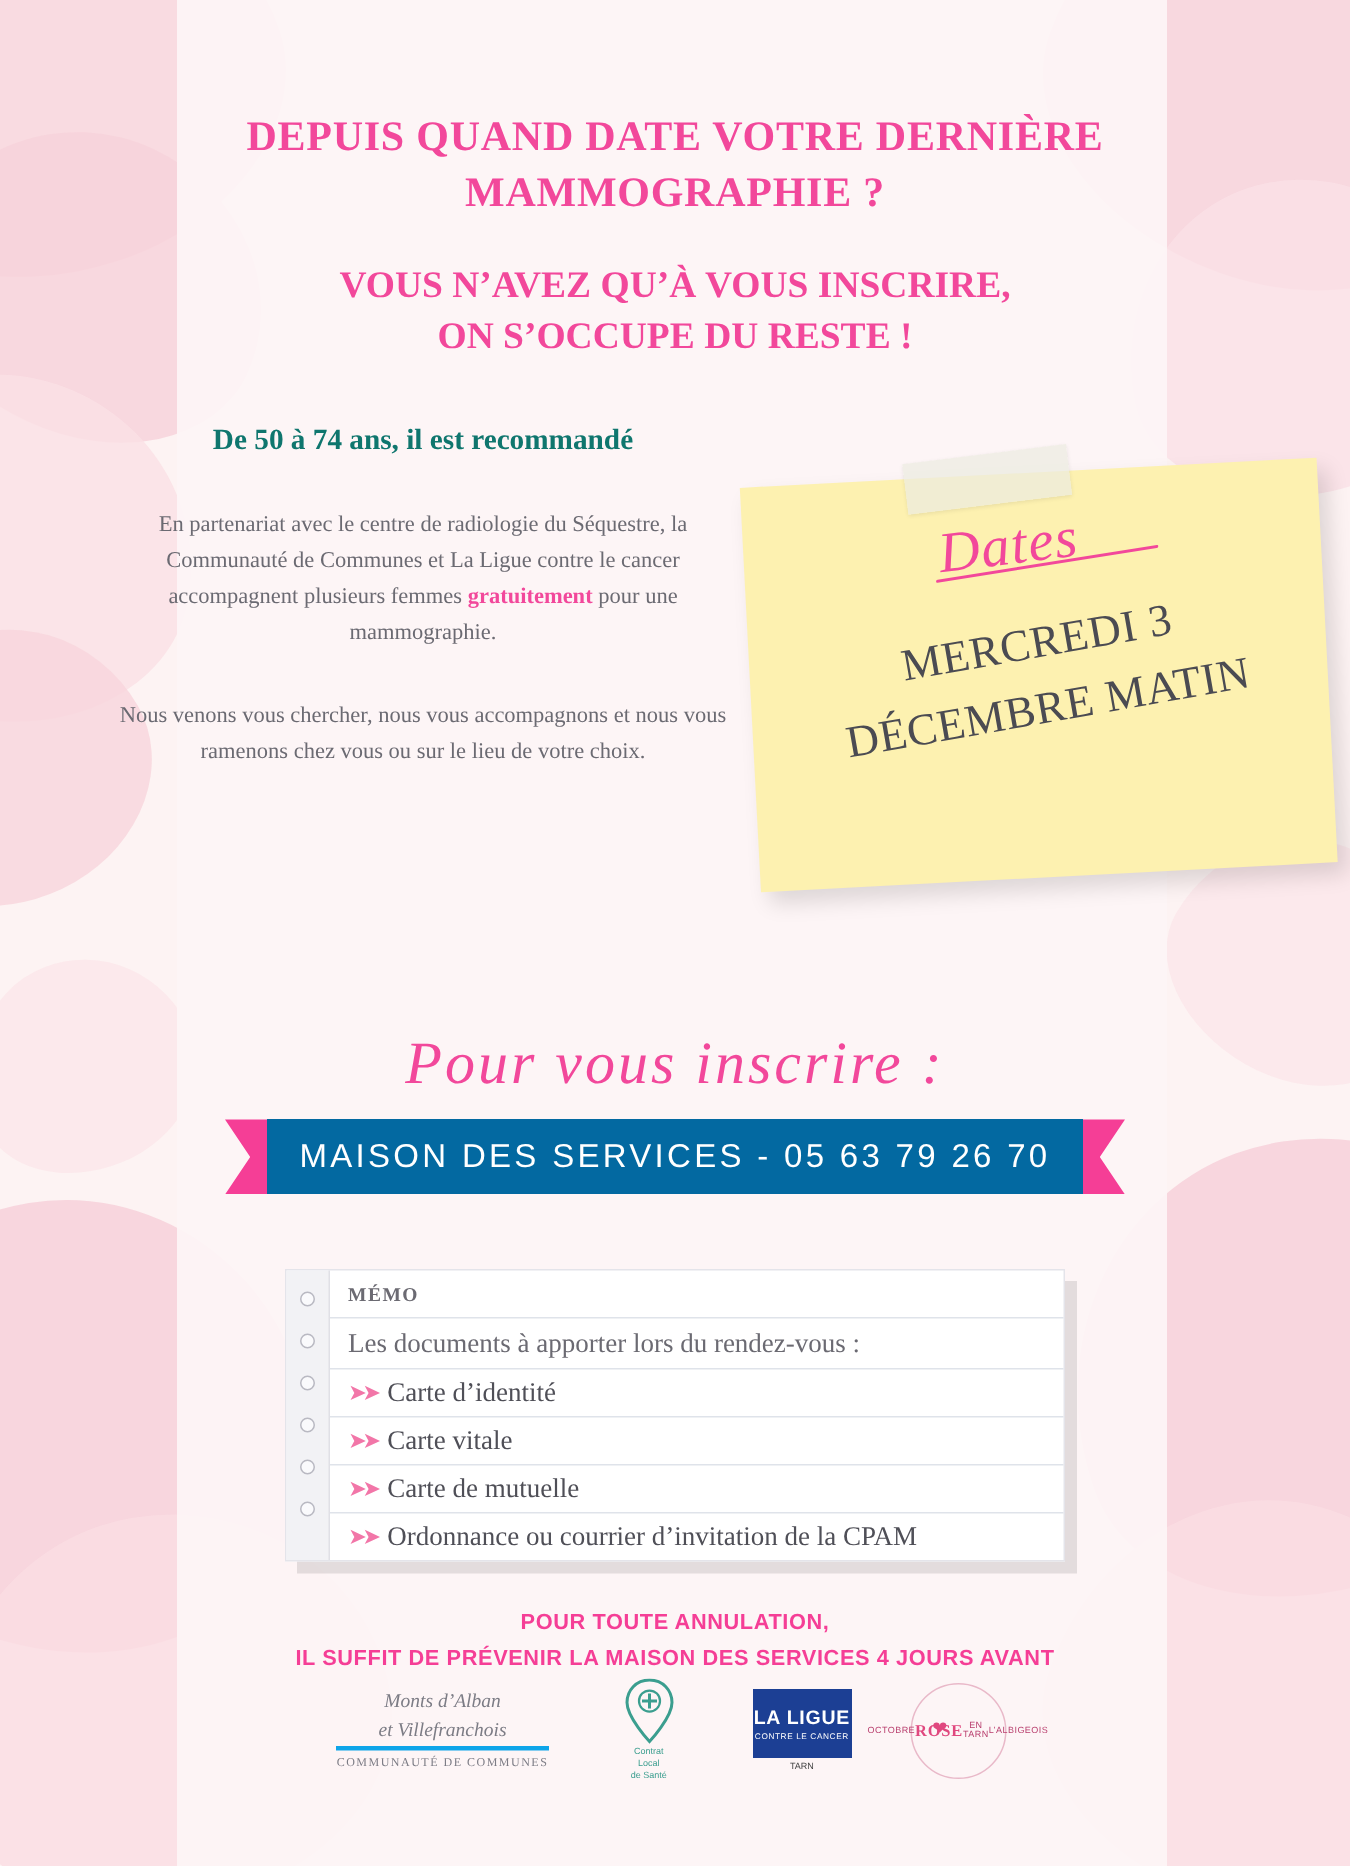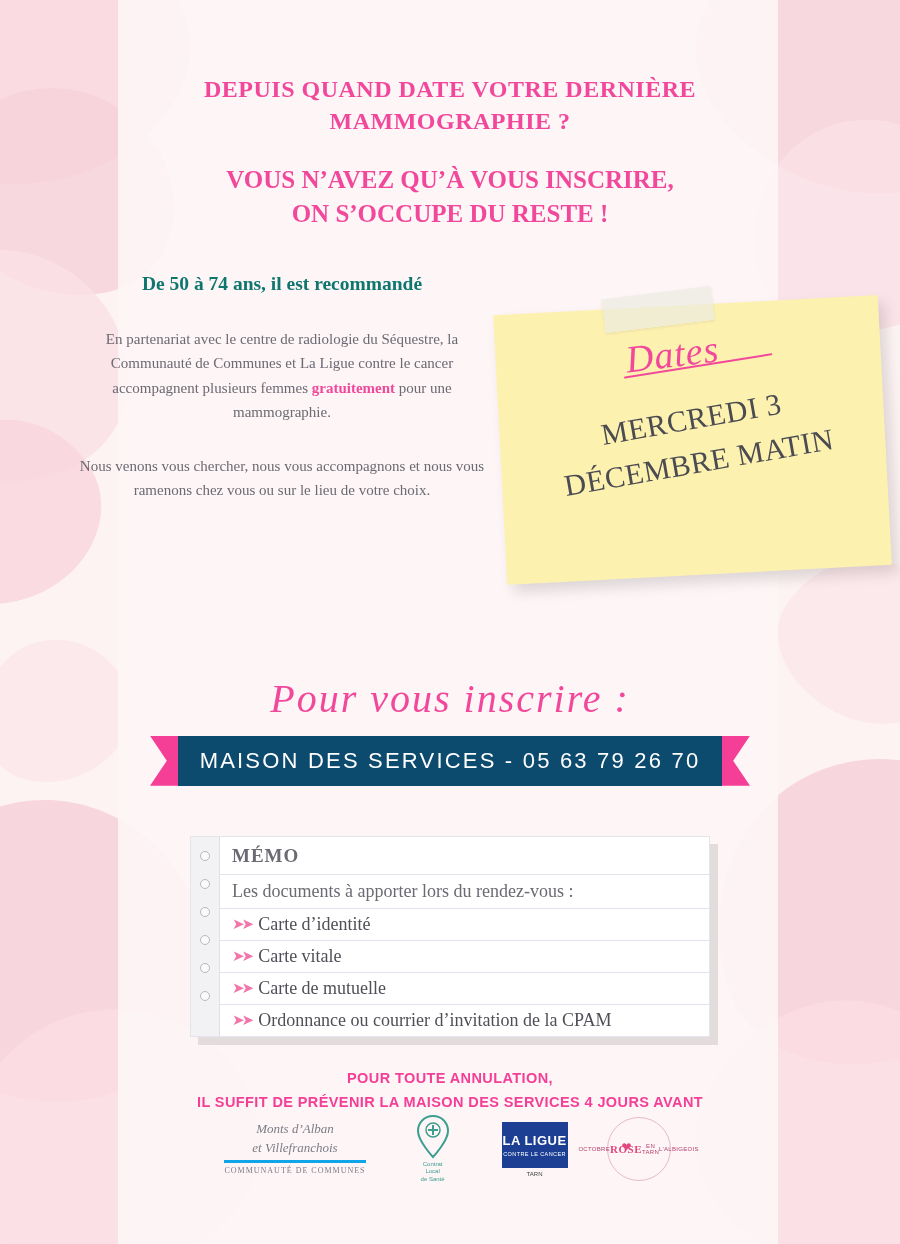--- a/index.html
+++ b/index.html
@@ -53,21 +53,21 @@
   }
 
   .content { position: relative; z-index: 3; }
 
   
   .headline {
     text-align: center;
     color: #f2489b;
     font-family: "Liberation Serif", serif;
     font-weight: bold;
-    font-size: 24px;
+    font-size: 28px;
     letter-spacing: .5px;
     line-height: 1.32;
     margin: 74px auto 0;
     width: 660px;
   }
   .subhead {
     text-align: center;
     color: #f2489b;
     font-family: "Liberation Serif", serif;
     font-weight: bold;
@@ -174,21 +174,21 @@
     width: 600px;
     margin: 14px auto 0;
     height: 58px;
   }
   .banner {
     position: absolute;
     left: 28px;
     top: 0;
     right: 28px;
     height: 50px;
-    background: #0c4a6e;
+    background: #0369a1;
     display: flex;
     align-items: center;
     justify-content: center;
   }
   .banner span {
     color: #ffffff;
     font-family: "Liberation Sans", sans-serif;
     font-size: 22px;
     letter-spacing: 2.2px;
   }
@@ -233,21 +233,21 @@
     width: 8px; height: 8px;
     border: 1px solid #b9b9c2;
     border-radius: 50%;
     background: #fafafc;
     margin-bottom: 18px;
   }
   .memo-body { flex: 1; }
   .memo-title {
     font-family: "Liberation Serif", serif;
     font-weight: bold;
-    font-size: 19px;
+    font-size: 13px;
     color: #6b6a72;
     letter-spacing: 1px;
     padding: 8px 12px 7px;
     border-bottom: 1px solid #dfe3ea;
   }
   .memo-sub {
     font-size: 18px;
     color: #6b6a72;
     padding: 6px 12px 6px;
     border-bottom: 1px solid #dfe3ea;

